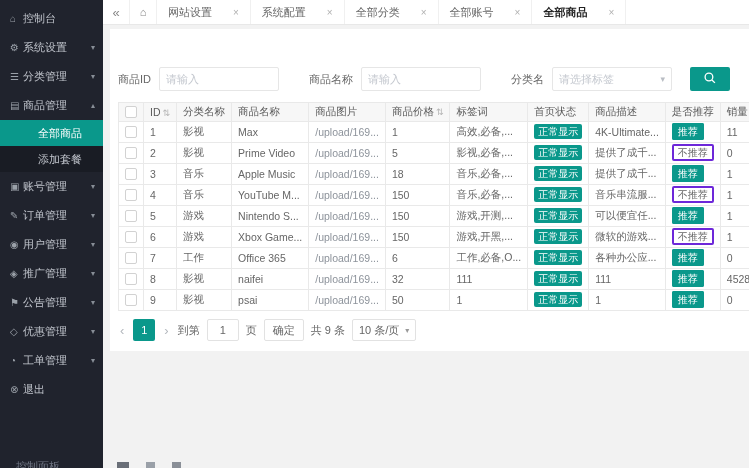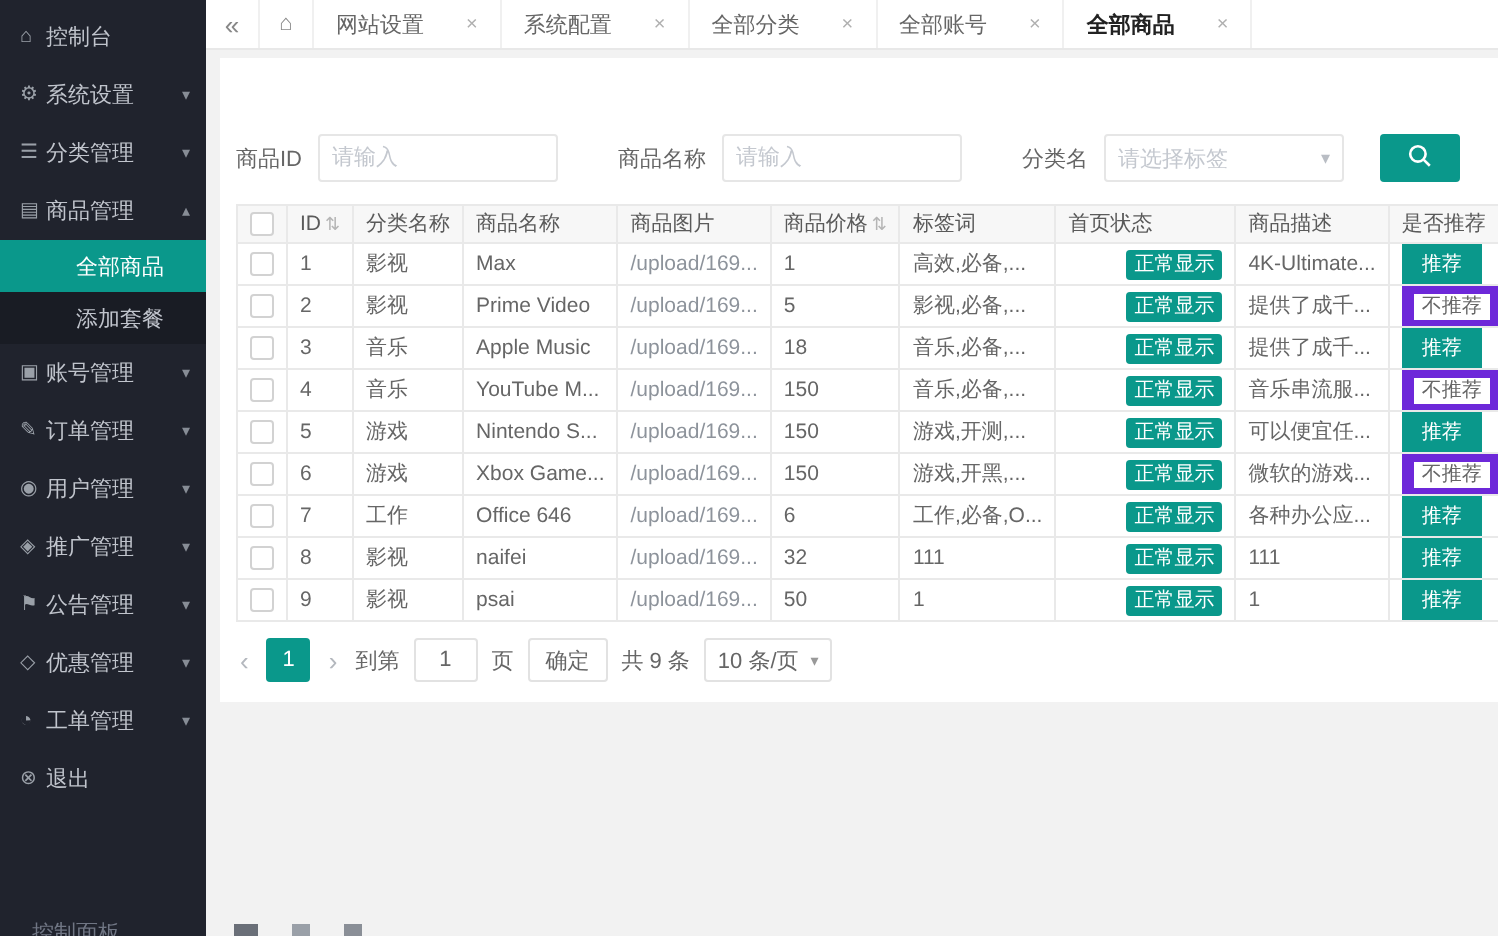--- a/index.html
+++ b/index.html
@@ -45,22 +45,22 @@
 
   
   .tablewrap { margin-top:10px; overflow:hidden; }
   table { border-collapse:collapse; table-layout:fixed; font-size:10.5px; color:#666; }
   th,td { border:1px solid #e9e9e9; padding:0 6px; white-space:nowrap; overflow:hidden; height:21px; text-align:left; }
   th { background:#f7f7f7; font-weight:normal; color:#5a5a5a; height:19px; }
   .cb { width:12px; height:12px; border:1px solid #d2d2d2; border-radius:2px; background:#fff; cursor:pointer; }
   .sort { display:none; color:#b5b5b5; font-size:9px; margin-left:2px; cursor:pointer; }
   .sort.show { display:inline; }
   .muted { color:#8d939b; }
-  .badge-status { background:var(--accent,#0a988b); color:#fff; font-size:10px; padding:2px 4px; border-radius:2px;margin-left:29px; }
-  .badge { border:6px solid #6d28d9; background:#fff; color:#666; font-size:10px; padding:1px 4px; border-radius:2px;font-family:Liberation Serif, serif; }
+  .badge-status { background:var(--accent,#0a988b); color:#fff; font-size:10px; padding:2px 4px; border-radius:2px; }
+  .badge { border:2px solid #6d28d9; background:#fff; color:#666; font-size:10px; padding:1px 4px; border-radius:2px;font-family:Liberation Serif, serif; }
   .badge.filled { background:var(--accent,#0a988b); border-color:var(--accent,#0a988b); color:#fff; }
 
   
   .pager { margin-top:8px; display:flex; align-items:center; font-size:11px; color:#666; gap:7px; }
   .pg-nav { color:#b4b8be; cursor:pointer; font-size:13px; padding:0 2px; }
   .pg-cur { min-width:22px; height:22px; background:var(--accent,#0a988b); color:#fff; display:flex; align-items:center; justify-content:center; border-radius:2px; cursor:pointer; }
   .pg-input { width:32px; height:22px; border:1px solid #e2e2e2; border-radius:2px; text-align:center; font-size:11px; color:#666; outline:none; font-family:inherit; }
   .pg-btn { height:22px; border:1px solid #e2e2e2; background:#fff; border-radius:2px; font-size:11px; color:#666; padding:0 8px; cursor:pointer; font-family:inherit; }
   .pg-size { height:22px; border:1px solid #e2e2e2; border-radius:2px; display:flex; align-items:center; gap:6px; padding:0 6px; cursor:pointer; }
   .pg-size .arr { font-size:8px; color:#999; }
@@ -368,21 +368,21 @@
                   <td>1</td>
 
                 </tr>
 
                 <tr>
                   <td>
                     <div class="cb"></div>
                   </td>
                   <td>7</td>
                   <td>工作</td>
-                  <td>Office 646</td>
+                  <td>Office 365</td>
                   <td class="muted">/upload/169...</td>
                   <td>6</td>
                   <td>工作,必备,O...</td>
                   <td><span class="badge-status">正常显示</span></td>
                   <td>各种办公应...</td>
                   <td><span class="badge filled">推荐</span></td>
                   <td>0</td>
 
                 </tr>
 

